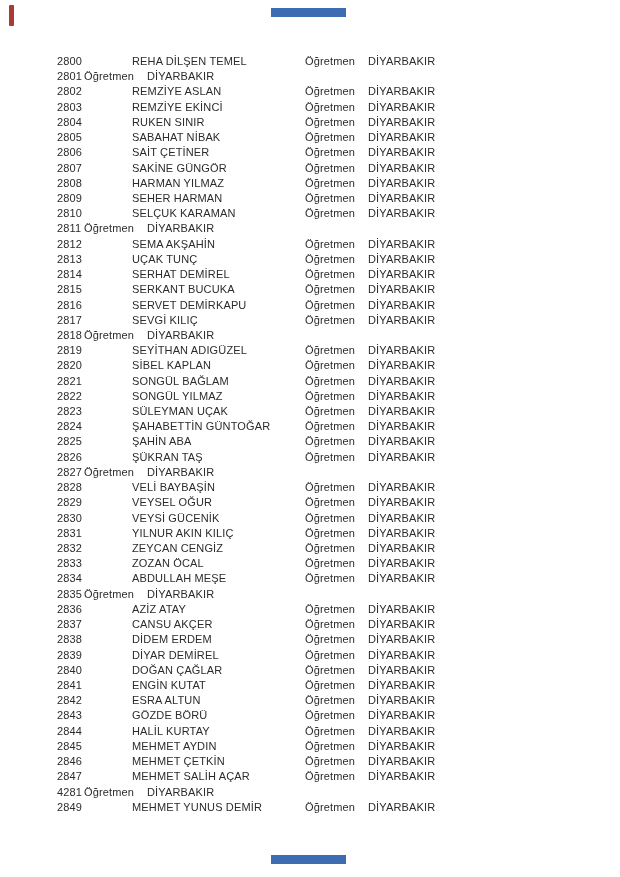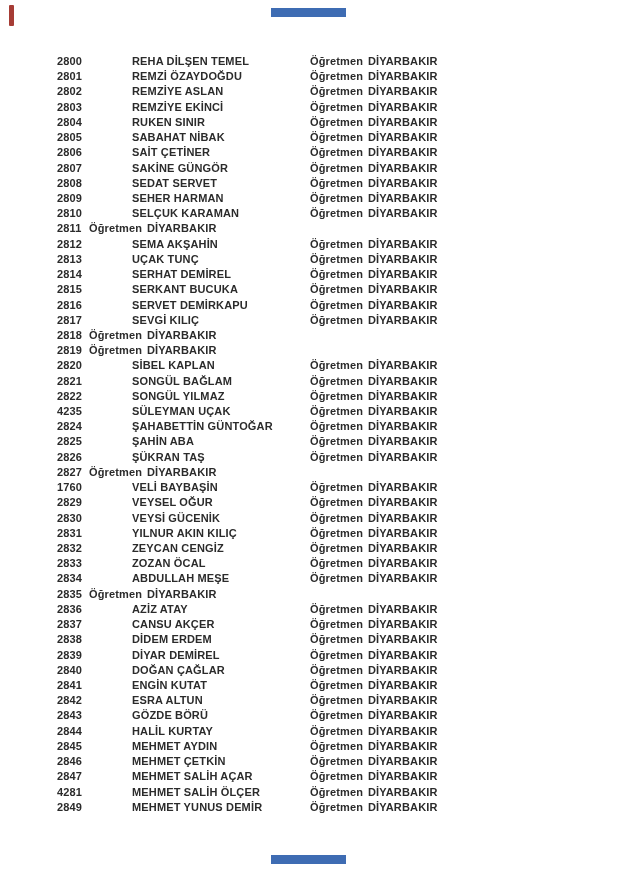--- a/index.html
+++ b/index.html
@@ -34,35 +34,34 @@
     background: var(--mark-blue);
   }
   .mark-blue-bar.top { top: 8px; }
   .mark-blue-bar.bottom { top: 855px; }
   .list {
     position: absolute;
     left: 57px; top: 54px;
     width: 540px;
     display: flex;
     flex-direction: column;
-    font-weight: bold;
   }
   .row {
     display: flex;
     align-items: baseline;
     height: 15.22px;
     line-height: 15.22px;
     font-size: 11px;
     color: var(--text);
     letter-spacing: 0.15px;
     white-space: nowrap;
   }
   .row .num  { width: 27px; flex: 0 0 27px; }
   .row .name { width: 221px; flex: 0 0 221px; overflow: hidden; padding-left: 48px; }
-  .row .role { width: 63px; flex: 0 0 63px; text-align: center; }
+  .row .role { width: 63px; flex: 0 0 63px; }
   .row .city { flex: 1 1 auto; }
 </style>
 </head>
 <body>
 
 <div class="page">
 
   <div class="mark-red-tick"></div>
 
   <div class="mark-blue-bar top"></div>
@@ -70,21 +69,20 @@
   <div class="list">
   <div class="row">
     <span class="num">2800</span>
     <span class="name">REHA DİLŞEN TEMEL</span>
     <span class="role">Öğretmen</span>
     <span class="city">DİYARBAKIR</span>
   </div>
 
   <div class="row">
     <span class="num">2801</span>
-    <span class="name">REMZİ ÖZAYDOĞDU</span>
     <span class="role">Öğretmen</span>
     <span class="city">DİYARBAKIR</span>
   </div>
 
   <div class="row">
     <span class="num">2802</span>
     <span class="name">REMZİYE ASLAN</span>
     <span class="role">Öğretmen</span>
     <span class="city">DİYARBAKIR</span>
   </div>
@@ -119,21 +117,21 @@
 
   <div class="row">
     <span class="num">2807</span>
     <span class="name">SAKİNE GÜNGÖR</span>
     <span class="role">Öğretmen</span>
     <span class="city">DİYARBAKIR</span>
   </div>
 
   <div class="row">
     <span class="num">2808</span>
-    <span class="name">SEDAT SERVET</span>
+    <span class="name">HARMAN YILMAZ</span>
     <span class="role">Öğretmen</span>
     <span class="city">DİYARBAKIR</span>
   </div>
 
   <div class="row">
     <span class="num">2809</span>
     <span class="name">SEHER HARMAN</span>
     <span class="role">Öğretmen</span>
     <span class="city">DİYARBAKIR</span>
   </div>
@@ -194,20 +192,21 @@
   </div>
 
   <div class="row">
     <span class="num">2818</span>
     <span class="role">Öğretmen</span>
     <span class="city">DİYARBAKIR</span>
   </div>
 
   <div class="row">
     <span class="num">2819</span>
+    <span class="name">SEYİTHAN ADIGÜZEL</span>
     <span class="role">Öğretmen</span>
     <span class="city">DİYARBAKIR</span>
   </div>
 
   <div class="row">
     <span class="num">2820</span>
     <span class="name">SİBEL KAPLAN</span>
     <span class="role">Öğretmen</span>
     <span class="city">DİYARBAKIR</span>
   </div>
@@ -220,21 +219,21 @@
   </div>
 
   <div class="row">
     <span class="num">2822</span>
     <span class="name">SONGÜL YILMAZ</span>
     <span class="role">Öğretmen</span>
     <span class="city">DİYARBAKIR</span>
   </div>
 
   <div class="row">
-    <span class="num">4235</span>
+    <span class="num">2823</span>
     <span class="name">SÜLEYMAN UÇAK</span>
     <span class="role">Öğretmen</span>
     <span class="city">DİYARBAKIR</span>
   </div>
 
   <div class="row">
     <span class="num">2824</span>
     <span class="name">ŞAHABETTİN GÜNTOĞAR</span>
     <span class="role">Öğretmen</span>
     <span class="city">DİYARBAKIR</span>
@@ -254,21 +253,21 @@
     <span class="city">DİYARBAKIR</span>
   </div>
 
   <div class="row">
     <span class="num">2827</span>
     <span class="role">Öğretmen</span>
     <span class="city">DİYARBAKIR</span>
   </div>
 
   <div class="row">
-    <span class="num">1760</span>
+    <span class="num">2828</span>
     <span class="name">VELİ BAYBAŞİN</span>
     <span class="role">Öğretmen</span>
     <span class="city">DİYARBAKIR</span>
   </div>
 
   <div class="row">
     <span class="num">2829</span>
     <span class="name">VEYSEL OĞUR</span>
     <span class="role">Öğretmen</span>
     <span class="city">DİYARBAKIR</span>
@@ -394,21 +393,20 @@
 
   <div class="row">
     <span class="num">2847</span>
     <span class="name">MEHMET SALİH AÇAR</span>
     <span class="role">Öğretmen</span>
     <span class="city">DİYARBAKIR</span>
   </div>
 
   <div class="row">
     <span class="num">4281</span>
-    <span class="name">MEHMET SALİH ÖLÇER</span>
     <span class="role">Öğretmen</span>
     <span class="city">DİYARBAKIR</span>
   </div>
 
   <div class="row">
     <span class="num">2849</span>
     <span class="name">MEHMET YUNUS DEMİR</span>
     <span class="role">Öğretmen</span>
     <span class="city">DİYARBAKIR</span>
   </div>

